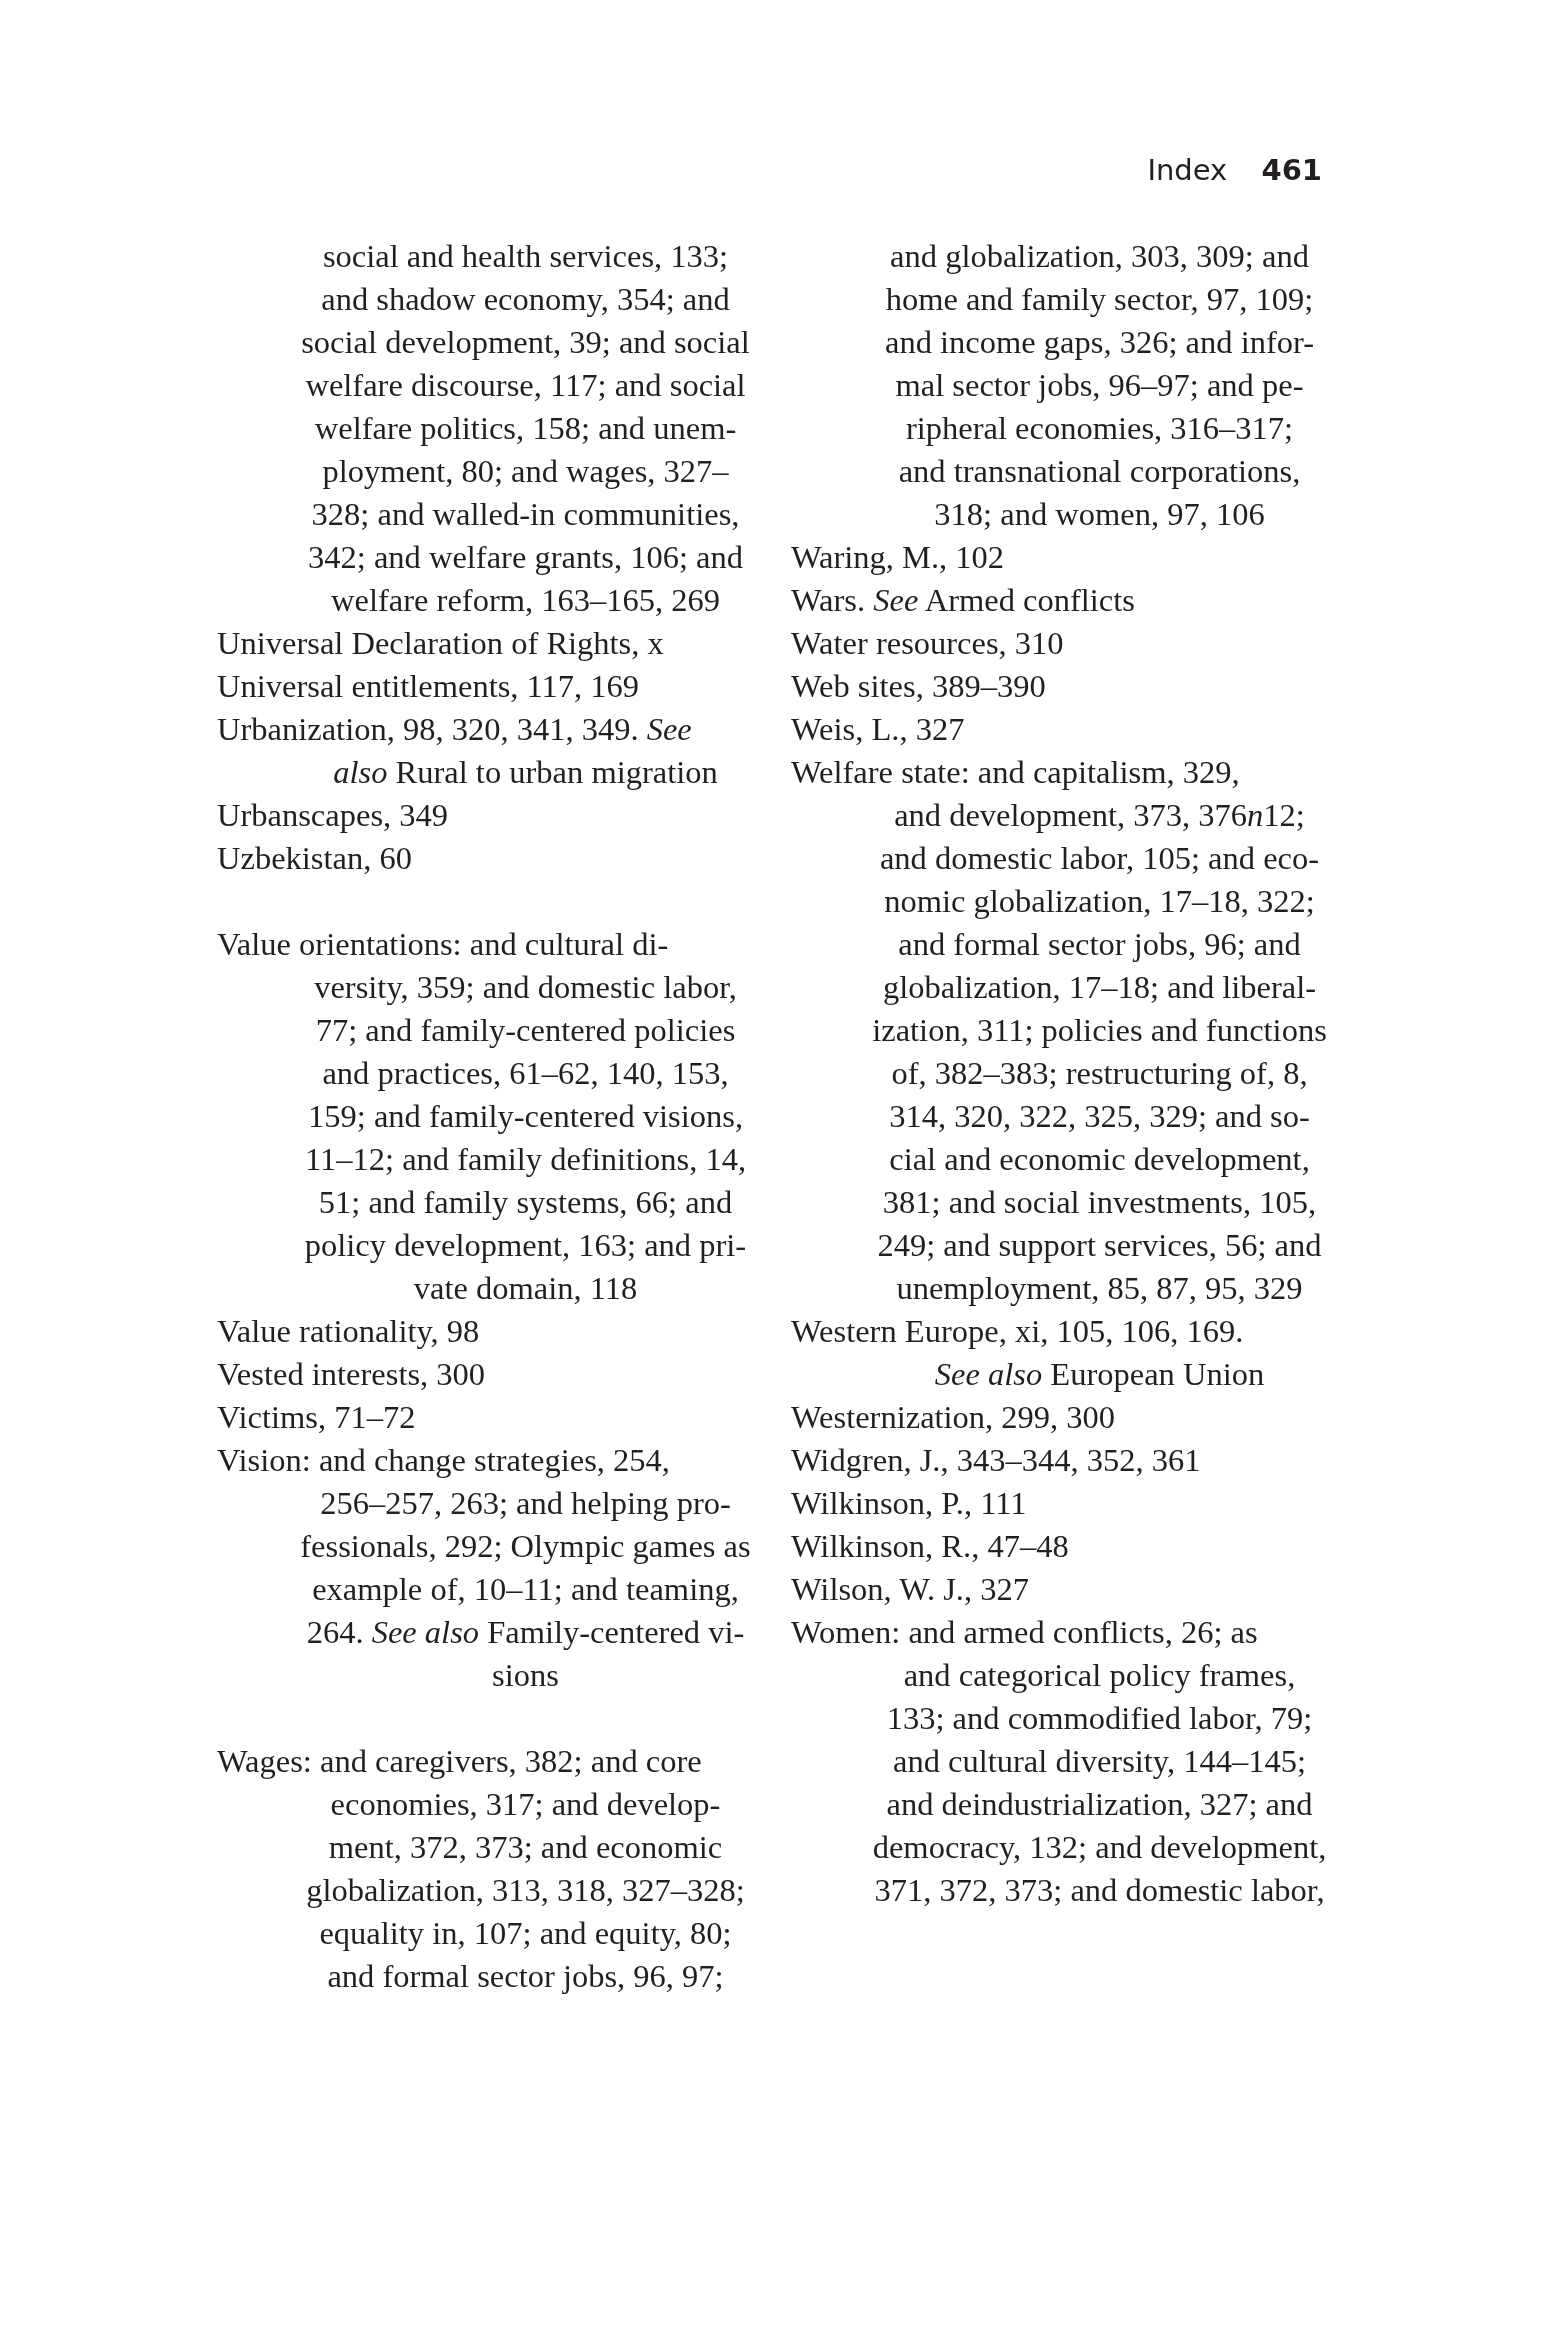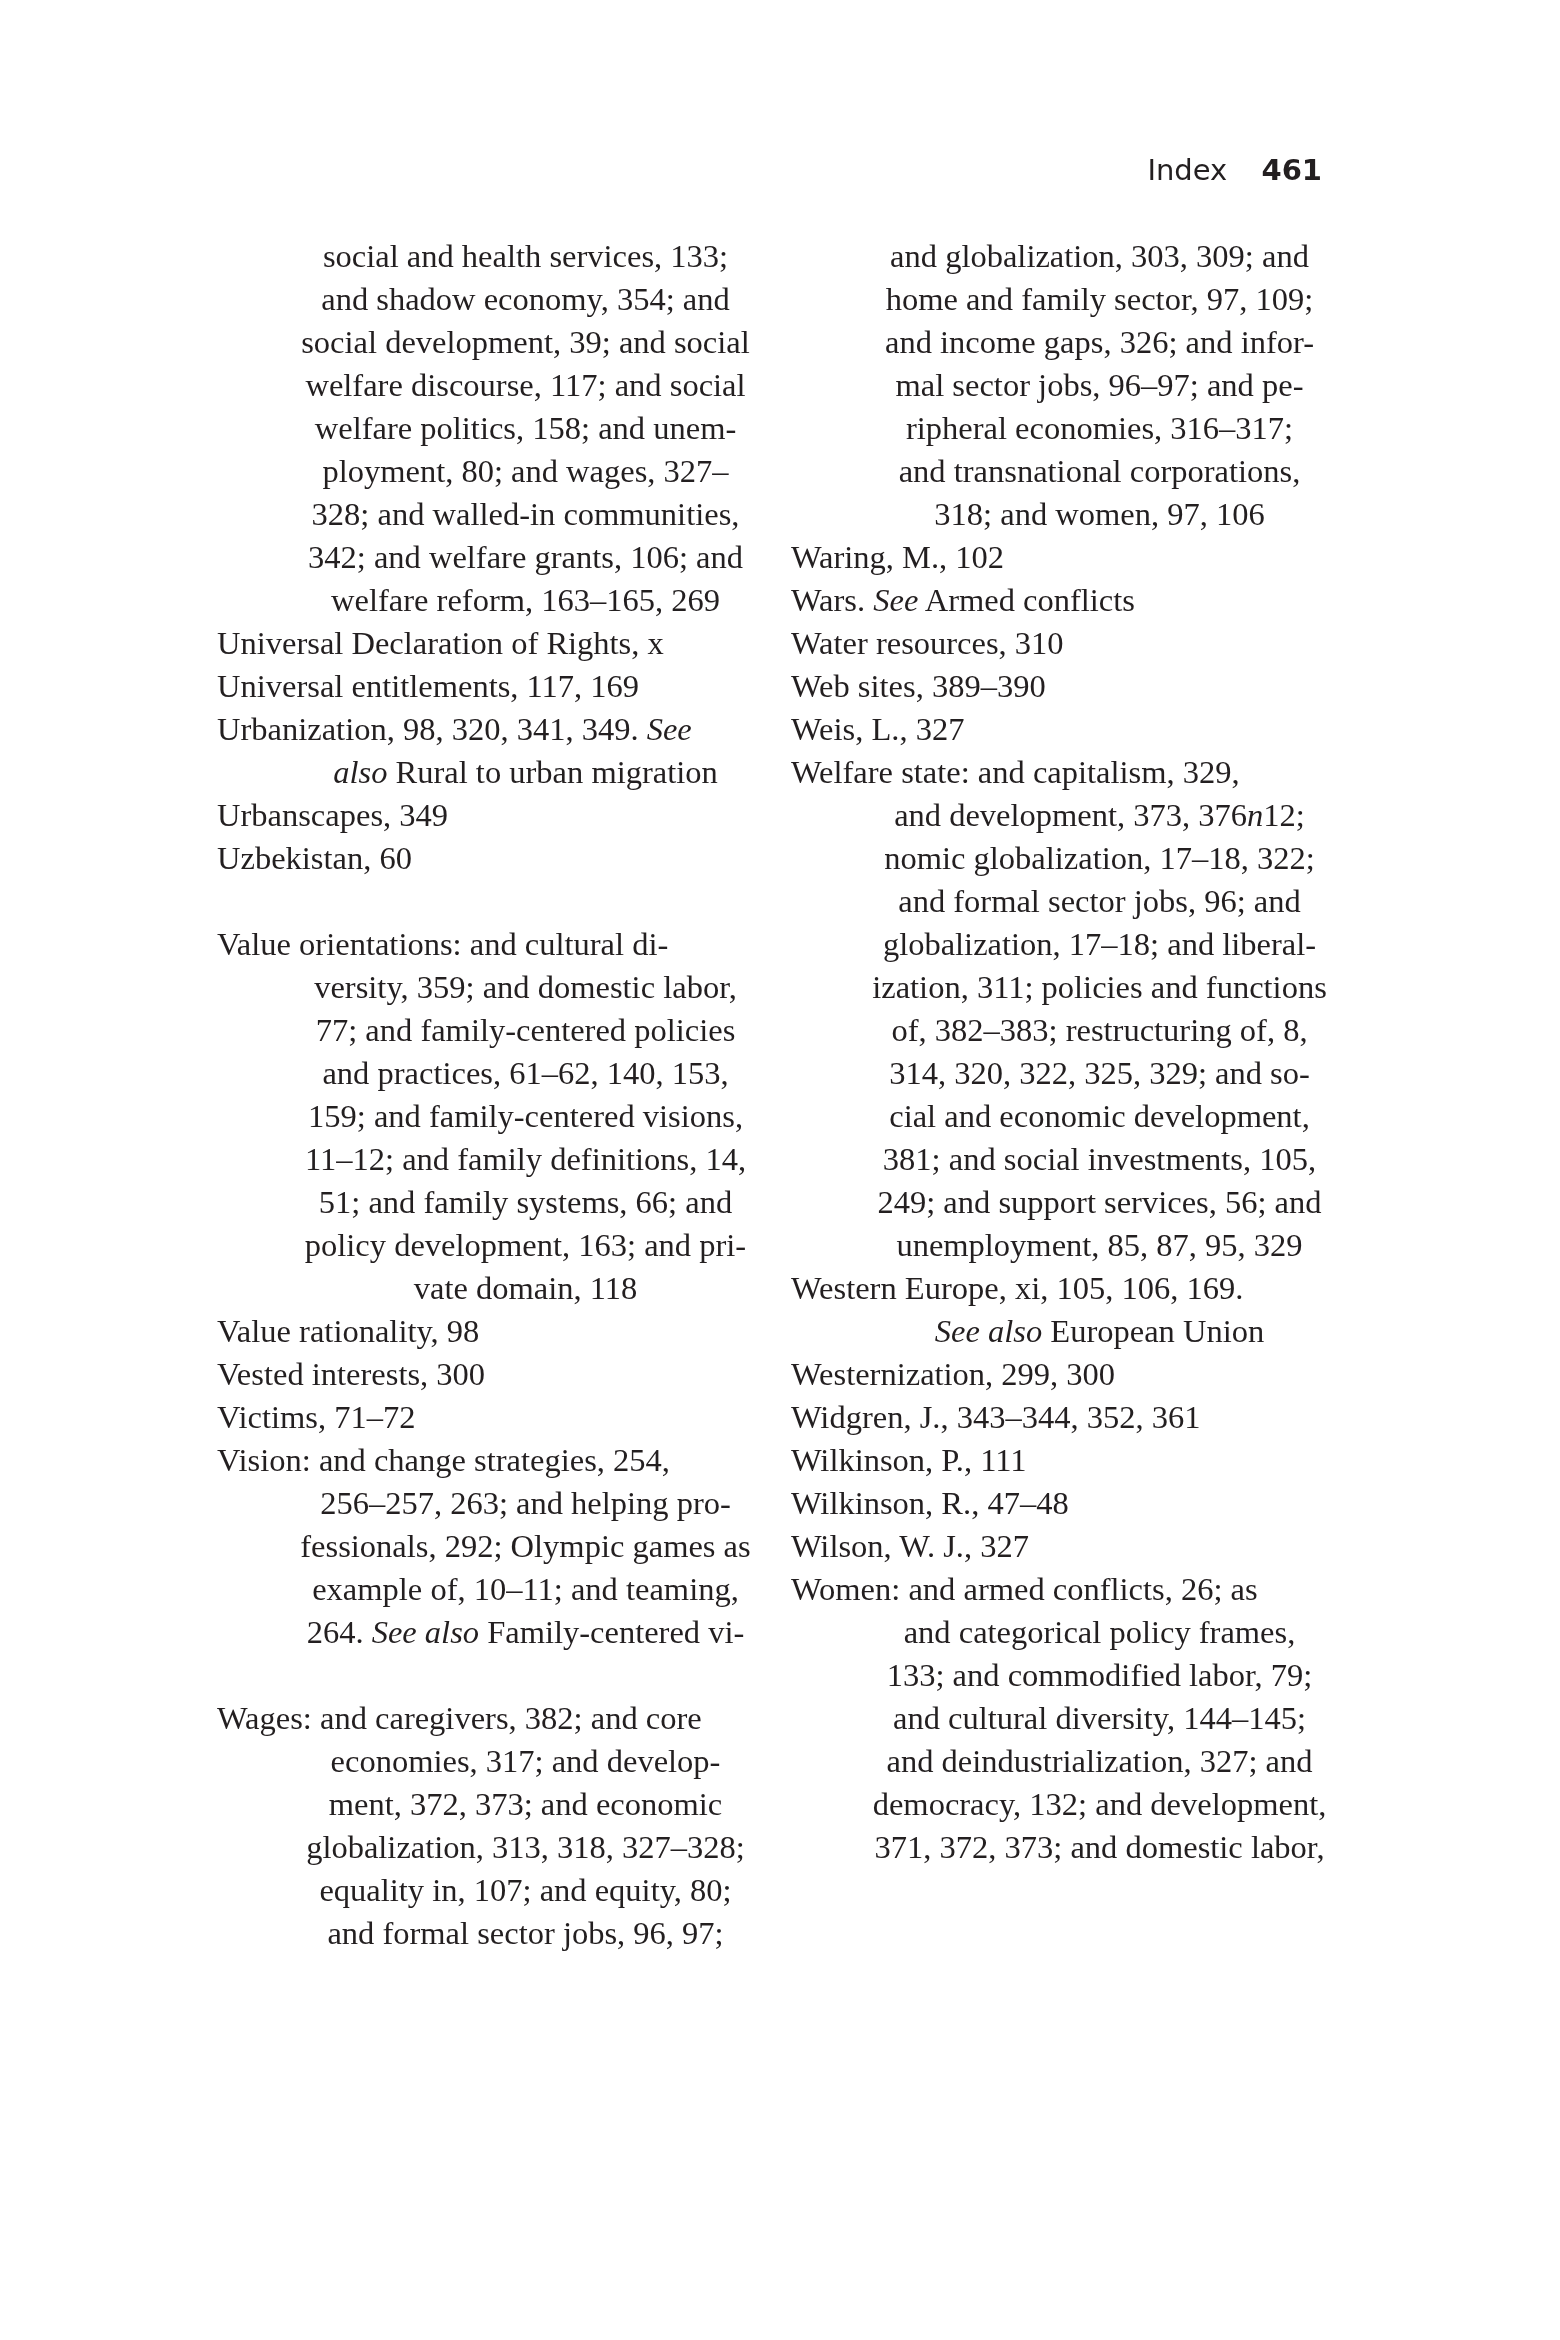--- a/index.html
+++ b/index.html
@@ -82,20 +82,21 @@
       </div>
       <div class="entry">
         <div class="line"><span>Victims, 71–72</span></div>
       </div>
       <div class="entry">
         <div class="line"><span>Vision: and change strategies, 254,</span></div>
         <div class="line indent"><span>256–257, 263; and helping pro-</span></div>
         <div class="line indent"><span>fessionals, 292; Olympic games as</span></div>
         <div class="line indent"><span>example of, 10–11; and teaming,</span></div>
         <div class="line indent"><span>264. </span><em>See also</em><span> Family-centered vi-</span></div>
+        <div class="line indent"><span>sions</span></div>
       </div>
       <div class="gap"></div>
       <div class="entry">
         <div class="line"><span>Wages: and caregivers, 382; and core</span></div>
         <div class="line indent"><span>economies, 317; and develop-</span></div>
         <div class="line indent"><span>ment, 372, 373; and economic</span></div>
         <div class="line indent"><span>globalization, 313, 318, 327–328;</span></div>
         <div class="line indent"><span>equality in, 107; and equity, 80;</span></div>
         <div class="line indent"><span>and formal sector jobs, 96, 97;</span></div>
       </div>
@@ -121,20 +122,21 @@
       </div>
       <div class="entry">
         <div class="line"><span>Web sites, 389–390</span></div>
       </div>
       <div class="entry">
         <div class="line"><span>Weis, L., 327</span></div>
       </div>
       <div class="entry">
         <div class="line"><span>Welfare state: and capitalism, 329,</span></div>
         <div class="line indent"><span>and development, 373, 376</span><em>n</em><span>12;</span></div>
+        <div class="line indent"><span>and domestic labor, 105; and eco-</span></div>
         <div class="line indent"><span>nomic globalization, 17–18, 322;</span></div>
         <div class="line indent"><span>and formal sector jobs, 96; and</span></div>
         <div class="line indent"><span>globalization, 17–18; and liberal-</span></div>
         <div class="line indent"><span>ization, 311; policies and functions</span></div>
         <div class="line indent"><span>of, 382–383; restructuring of, 8,</span></div>
         <div class="line indent"><span>314, 320, 322, 325, 329; and so-</span></div>
         <div class="line indent"><span>cial and economic development,</span></div>
         <div class="line indent"><span>381; and social investments, 105,</span></div>
         <div class="line indent"><span>249; and support services, 56; and</span></div>
         <div class="line indent"><span>unemployment, 85, 87, 95, 329</span></div>

